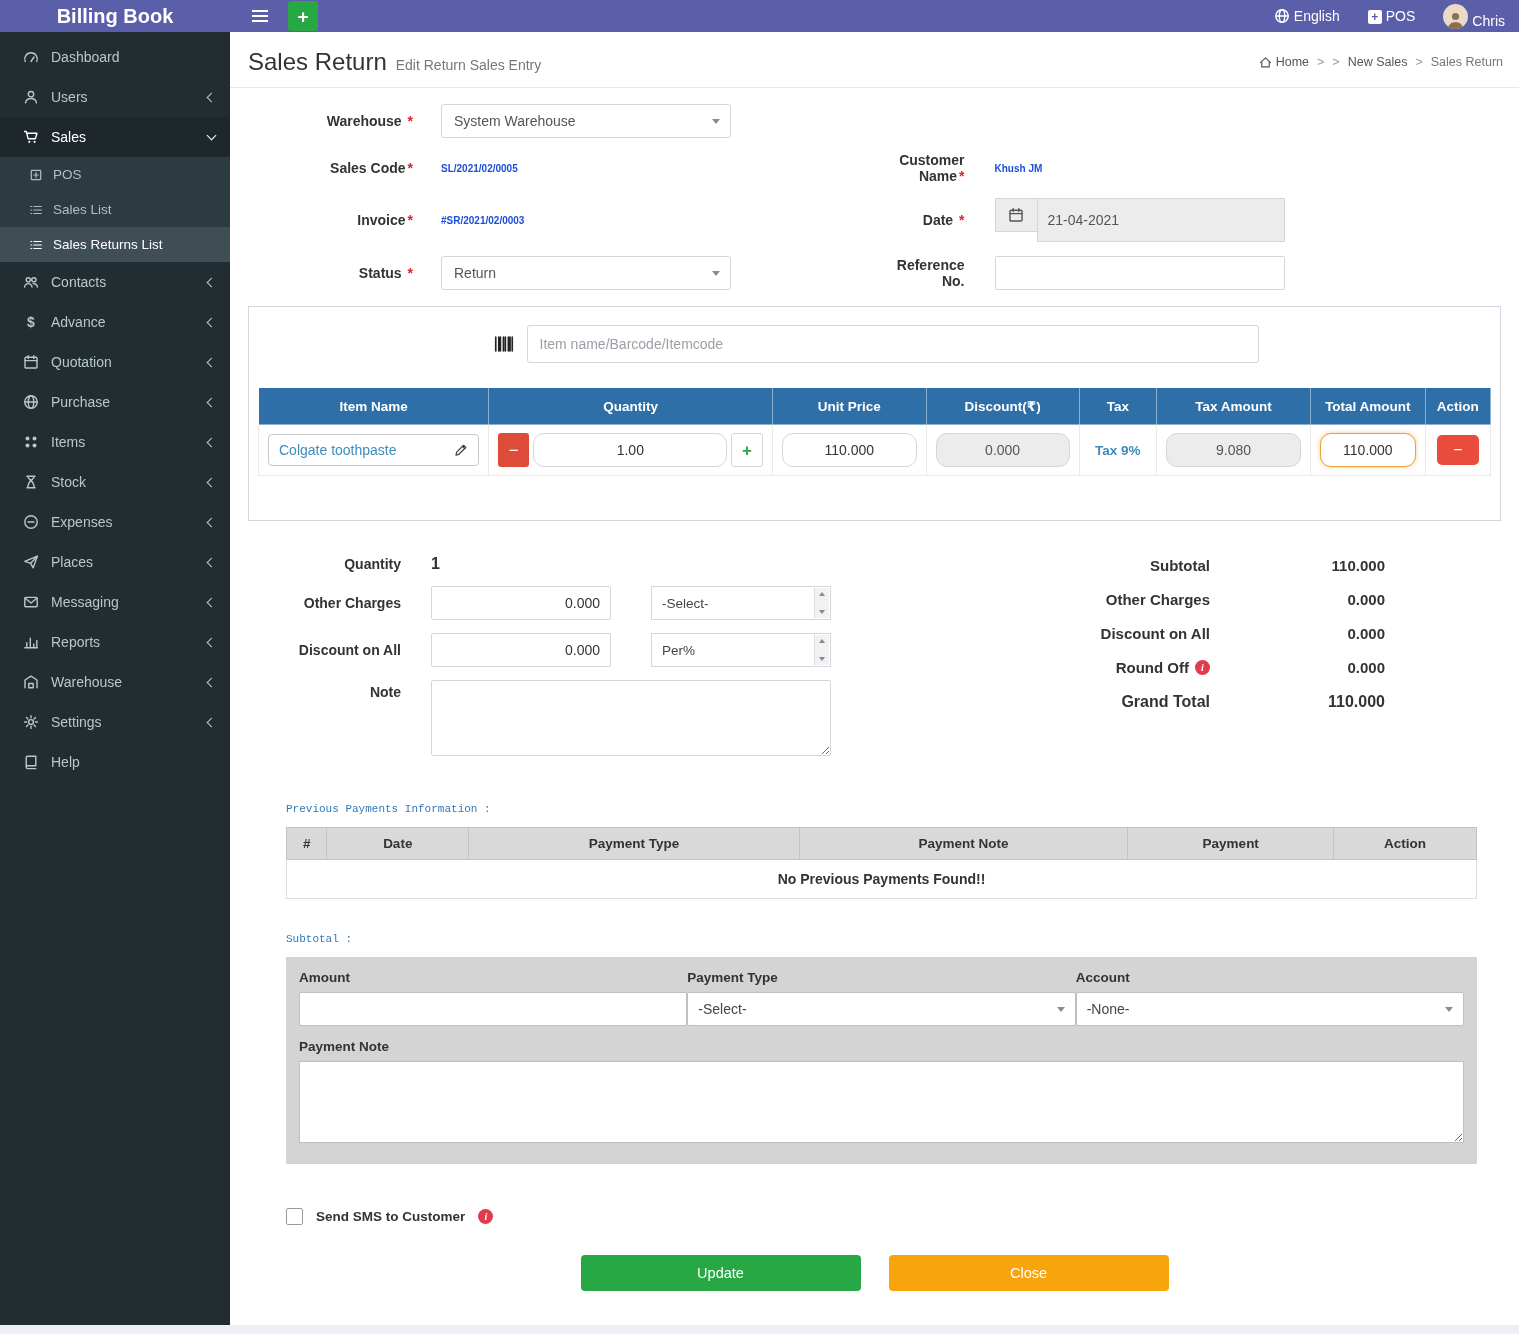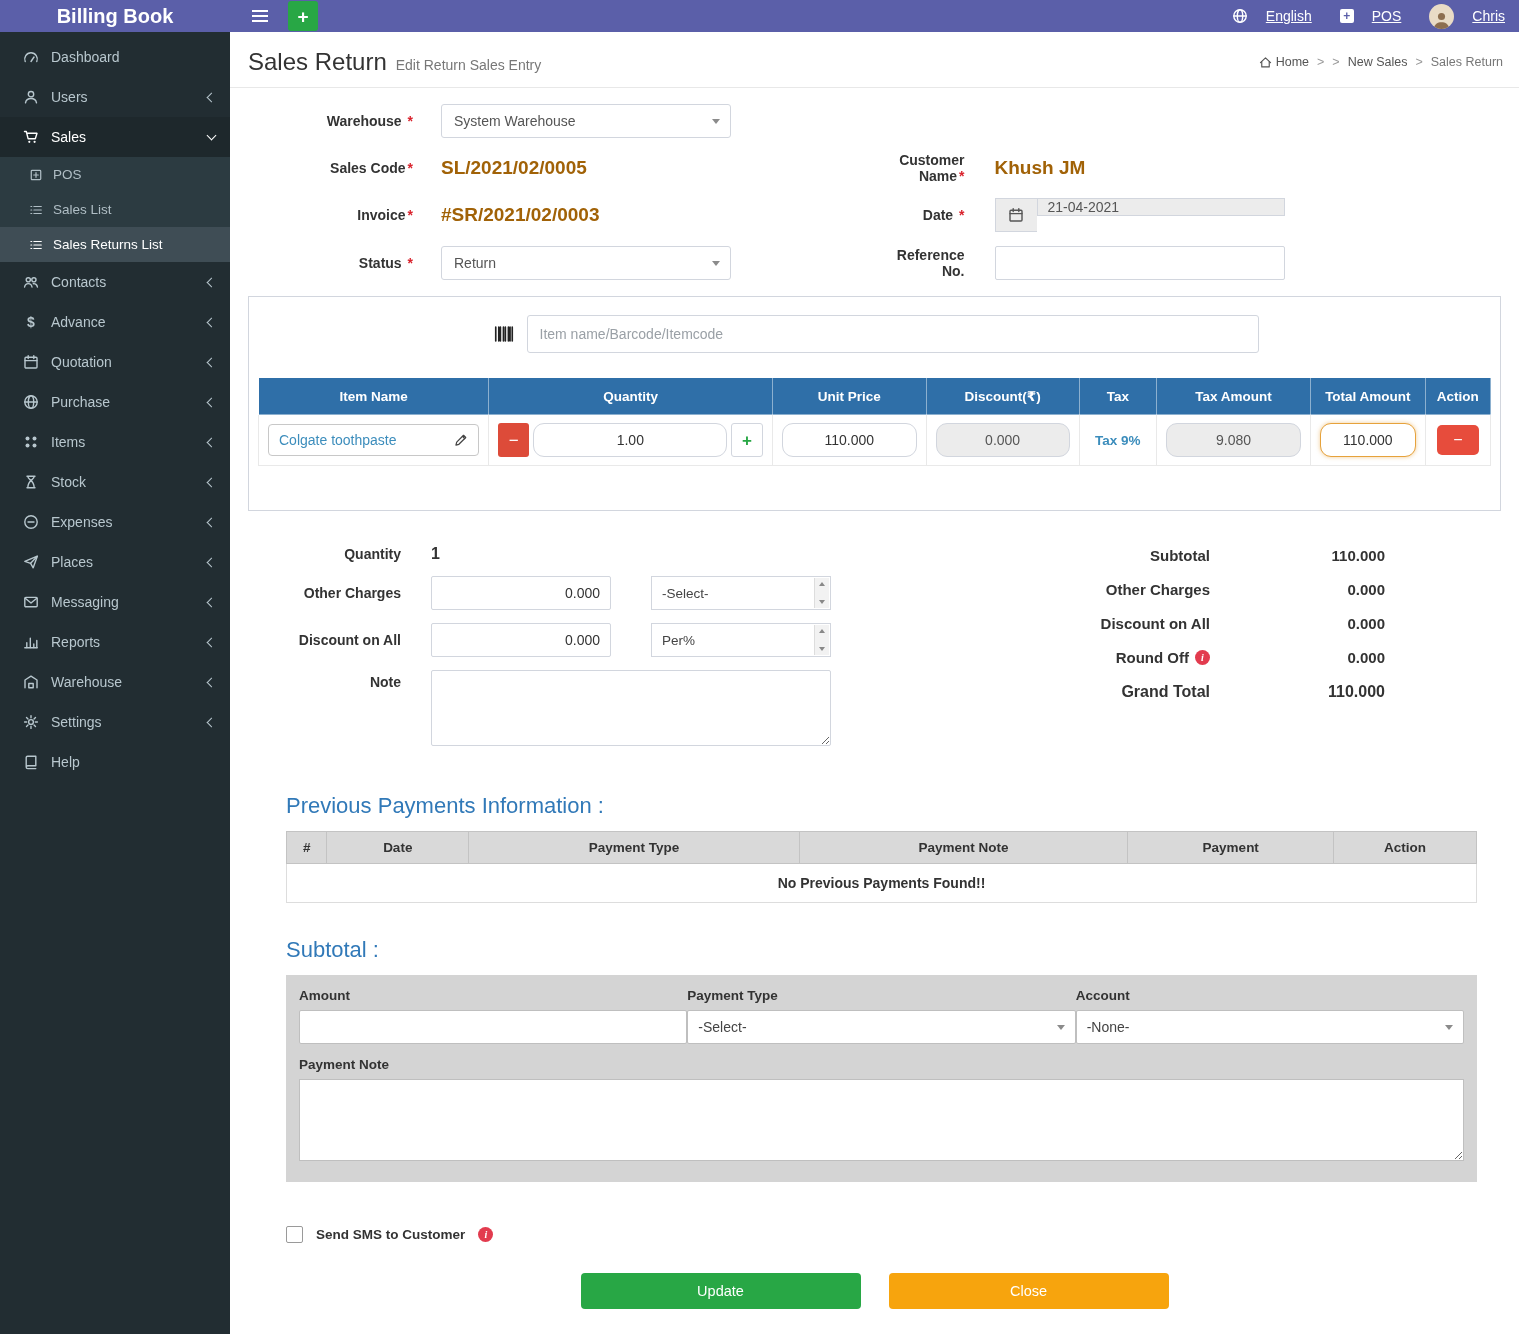--- a/index.html
+++ b/index.html
@@ -21,21 +21,21 @@
   .topbar-rest { flex:1; background:var(--brand-purple,#5b5fa9); display:flex; align-items:center; padding:0 14px; }
   .hamb-btn { background:none; border:none; padding:6px 8px; cursor:pointer; }
   .hamb { display:flex; flex-direction:column; gap:3px; }
   .hamb i { display:block; width:16px; height:2px; background:#fff; }
   .add-btn {
     width:30px; height:30px; margin-left:12px; background:var(--success-green,#28a745);
     border:none; border-radius:3px; color:#fff; font-size:19px; line-height:1; cursor:pointer;
     display:flex; align-items:center; justify-content:center; font-weight:700;
   }
   .topbar-right { margin-left:auto; display:flex; align-items:center; gap:28px; }
-  .top-link { display:flex; align-items:center; gap:18px; color:#fff; font-size:14px; cursor:pointer;text-decoration:underline; }
+  .top-link { display:flex; align-items:flex-end; gap:4px; color:#fff; font-size:14px; cursor:pointer; }
   .plus-square {
     width:14px; height:14px; background:#fff; border-radius:2px; color:var(--brand-purple,#5b5fa9);
     display:inline-flex; align-items:center; justify-content:center; font-size:12px; font-weight:700; line-height:1;
   }
   .avatar {
     width:25px; height:25px; border-radius:50%; background:#e9dbc6; overflow:hidden;
     display:inline-flex; align-items:flex-end; justify-content:center;
   }
   .avatar svg { width:19px; height:19px; fill:#8d6e4f; stroke:none; }
   
@@ -82,28 +82,28 @@
   .sel {
     position:relative; width:290px; height:34px; border:1px solid #d2d6de; border-radius:3px;
     background:#fff; display:flex; align-items:center; padding:0 26px 0 12px;
     font-size:14px; color:#555; cursor:pointer;
   }
   .caret {
     position:absolute; right:10px; top:50%; transform:translateY(-40%);
     width:0; height:0; border-left:4px solid transparent; border-right:4px solid transparent;
     border-top:5px solid #8b8b8b;
   }
-  .static-val { font-weight:700; font-size:19px; color:#a16207; }
+  .static-val { font-weight:700; font-size:10px; color:#1d4ed8; }
   .date-group { display:flex; width:290px; }
   .date-addon {
     width:42px; height:34px; background:#ececec; border:1px solid #d2d6de; border-right:none;
     display:flex; align-items:center; justify-content:center; color:#555; cursor:pointer;
   }
   .date-input {
-    flex:1; height:18px; border:1px solid #d2d6de; background:#ececec; padding:0 10px;
+    flex:1; height:44px; border:1px solid #d2d6de; background:#ececec; padding:0 10px;
     font-size:14px; color:#555; font-family:inherit; min-width:0;
   }
   .text-input {
     width:290px; height:34px; border:1px solid #d2d6de; border-radius:2px; padding:0 10px;
     font-size:14px; color:#555; font-family:inherit; background:#fff;
   }
   
   .item-panel { border:1px solid #d2d6de; margin:16px 2px 0; padding:14px 9px 44px; }
   .search-row { display:flex; justify-content:center; align-items:center; gap:10px; margin:4px 0 24px; }
   .barcode-box { width:26px; height:26px; display:flex; align-items:center; justify-content:center; color:#222; cursor:pointer; }
@@ -168,21 +168,21 @@
   .tr-row { display:flex; justify-content:flex-end; align-items:center; margin-bottom:17px; }
   .tr-label { font-weight:700; font-size:15px; display:flex; align-items:center; gap:6px; }
   .tr-value { width:175px; text-align:right; font-weight:700; font-size:15px; }
   .tr-row.big .tr-label, .tr-row.big .tr-value { font-size:16px; }
   .info-ic {
     width:15px; height:15px; border-radius:50%; background:var(--info-red,#e23b4e); color:#fff;
     display:inline-flex; align-items:center; justify-content:center; font-size:10px; font-weight:700;
     font-family:"Liberation Serif",serif; font-style:italic; cursor:pointer; flex-shrink:0;
   }
   
-  .section-title { color:var(--section-blue,#3179b8); font-size:22px; font-weight:400; margin:34px 20px 12px 40px; }
+  .section-title { color:var(--section-blue,#3179b8); font-size:11px; font-weight:400; margin:34px 20px 12px 40px;font-family:Liberation Mono, monospace; }
   .inner-wrap { margin:0 26px 0 40px; }
   .pp-table { width:100%; border-collapse:collapse; table-layout:fixed; }
   .pp-table th { background:#d9d9d9; border:1px solid #c3c3c3; padding:8px 6px; font-size:13.5px; color:#333; }
   .pp-table td { border:1px solid #ddd; padding:11px; text-align:center; font-weight:700; font-size:14px; }
   .pay-panel { background:#d4d4d4; padding:13px 13px 17px; margin-top:4px; }
   .pay-grid { display:flex; margin-bottom:13px; }
   .pay-col { flex:1; }
   .pay-label { font-weight:700; font-size:13.5px; margin-bottom:7px; color:#333; }
   .pay-input { width:100%; height:34px; border:1px solid #bfbfbf; border-radius:2px; padding:0 10px; font-family:inherit; font-size:14px; background:#fff; }
   .pay-sel {

